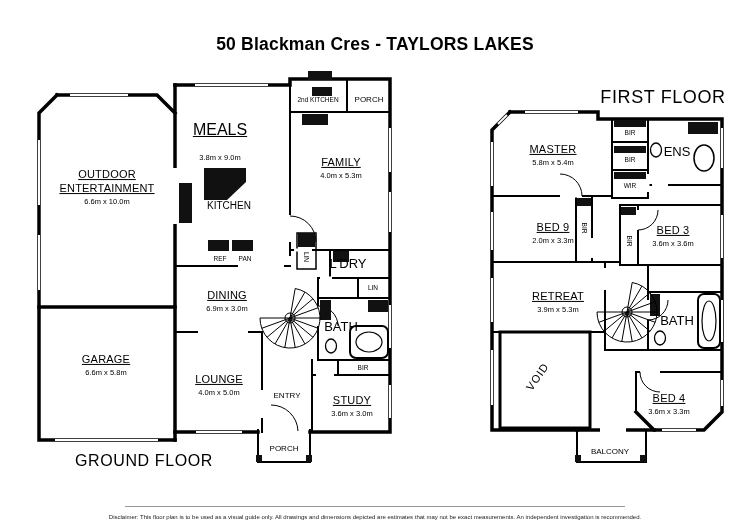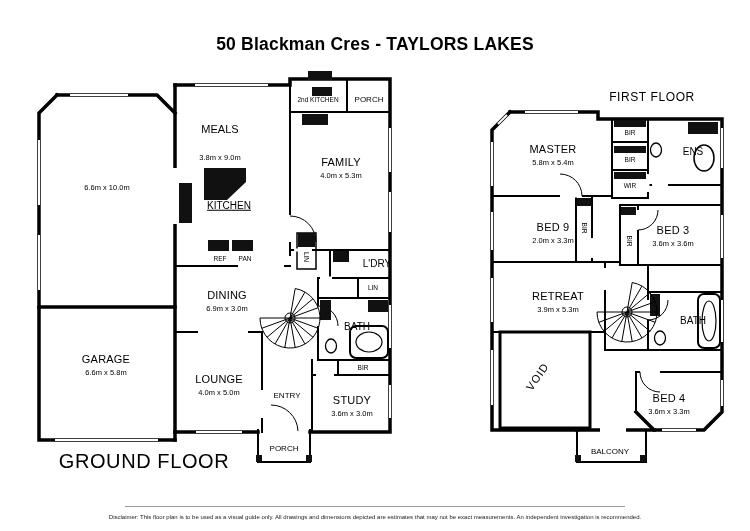--- a/index.html
+++ b/index.html
@@ -2,29 +2,29 @@
 <html><head>
 <meta charset="utf-8">
 <style>
   html,body{margin:0;padding:0;background:#fff;}
   .page{position:relative;width:750px;height:531px;background:#fff;overflow:hidden;
         font-family:"Liberation Sans", sans-serif;color:#000;}
   .title{position:absolute;left:0;top:6px;width:100%;text-align:center;
          font-size:17.5px;font-weight:bold;letter-spacing:.2px;margin-top:28px;}
   svg{position:absolute;left:0;top:0;}
   .lbl{position:absolute;transform:translate(-50%,-50%);text-align:center;white-space:nowrap;line-height:1.25;}
-  .room .rn{font-size:11px;letter-spacing:.2px;white-space:normal;}
+  .room .rn{font-size:11px;letter-spacing:.2px;white-space:normal;text-decoration:underline;}
   .room .rd{font-size:7.5px;margin-top:1px;text-align:center;}
-  .fs11{font-size:11px;}
-  .fs10{font-size:10px;text-decoration:underline;}
-  .fs9{font-size:10px;padding-left:32px;}
+  .fs11{font-size:16px;text-decoration:underline;}
+  .fs10{font-size:10px;}
+  .fs9{font-size:13px;}
   .fs8{font-size:8px;}
   .fs7{font-size:6.5px;}
-  .floorlbl{font-size:20px;letter-spacing:.6px;}
-  .floorlbl2{font-size:12px;letter-spacing:.6px;}
+  .floorlbl{font-size:16px;letter-spacing:.6px;}
+  .floorlbl2{font-size:18px;letter-spacing:.6px;margin-left:11px;}
   .rot90{transform:translate(-50%,-50%) rotate(90deg);}
   .rotvoid{transform:translate(-50%,-50%) rotate(-55deg);font-size:11px;letter-spacing:1px;}
   .divline{position:absolute;left:125px;top:506px;width:500px;height:1px;background:#999;}
   .disclaimer{position:absolute;left:0;top:514px;width:100%;text-align:center;
               font-size:6px;color:#222;}
 </style>
 </head>
 <body>
 
 <div class="page">
@@ -235,35 +235,36 @@
         <path d="M 627,312 L 621.8,341.5"></path>
       <path d="M 627,312 L 612,338"></path>
         <path d="M 627,312 L 604,331.3"></path>
       <path d="M 627,312 L 598.8,322.3"></path>
         <path d="M 627,312 L 597,312"></path>
       <circle cx="627" cy="312" r="5"></circle>
     </g>
   </svg>
 
   <div class="lbl room" style="left:107px;top:187px;width:104px">
+    <div class="rn">OUTDOOR ENTERTAINMENT</div>
     <div class="rd">6.6m x 10.0m</div>
   </div>
   <div class="lbl fs11" style="left:220px;top:130px">MEALS</div>
   <div class="lbl" style="left:220px;top:158px;font-size:7.5px">3.8m x 9.0m</div>
   <div class="lbl fs7" style="left:318px;top:100px">2nd KITCHEN</div>
   <div class="lbl fs8" style="left:369px;top:100px">PORCH</div>
   <div class="lbl room" style="left:341px;top:168px">
     <div class="rn">FAMILY</div>
     <div class="rd">4.0m x 5.3m</div>
   </div>
   <div class="lbl fs10" style="left:229px;top:206px">KITCHEN</div>
   <div class="lbl fs7" style="left:220px;top:259px">REF</div>
   <div class="lbl fs7" style="left:245px;top:259px">PAN</div>
   <div class="lbl fs7 rot90" style="left:306px;top:257px">LIN</div>
-  <div class="lbl fs9" style="left:361px;top:264px">L'DRY</div>
+  <div class="lbl fs9" style="left:348px;top:264px">L'DRY</div>
   <div class="lbl room" style="left:227px;top:301px">
     <div class="rn">DINING</div>
     <div class="rd">6.9m x 3.0m</div>
   </div>
   <div class="lbl fs7" style="left:373px;top:288px">LIN</div>
   <div class="lbl fs9" style="left:341px;top:327px">BATH</div>
   <div class="lbl room" style="left:106px;top:365px">
     <div class="rn">GARAGE</div>
     <div class="rd">6.6m x 5.8m</div>
   </div>

